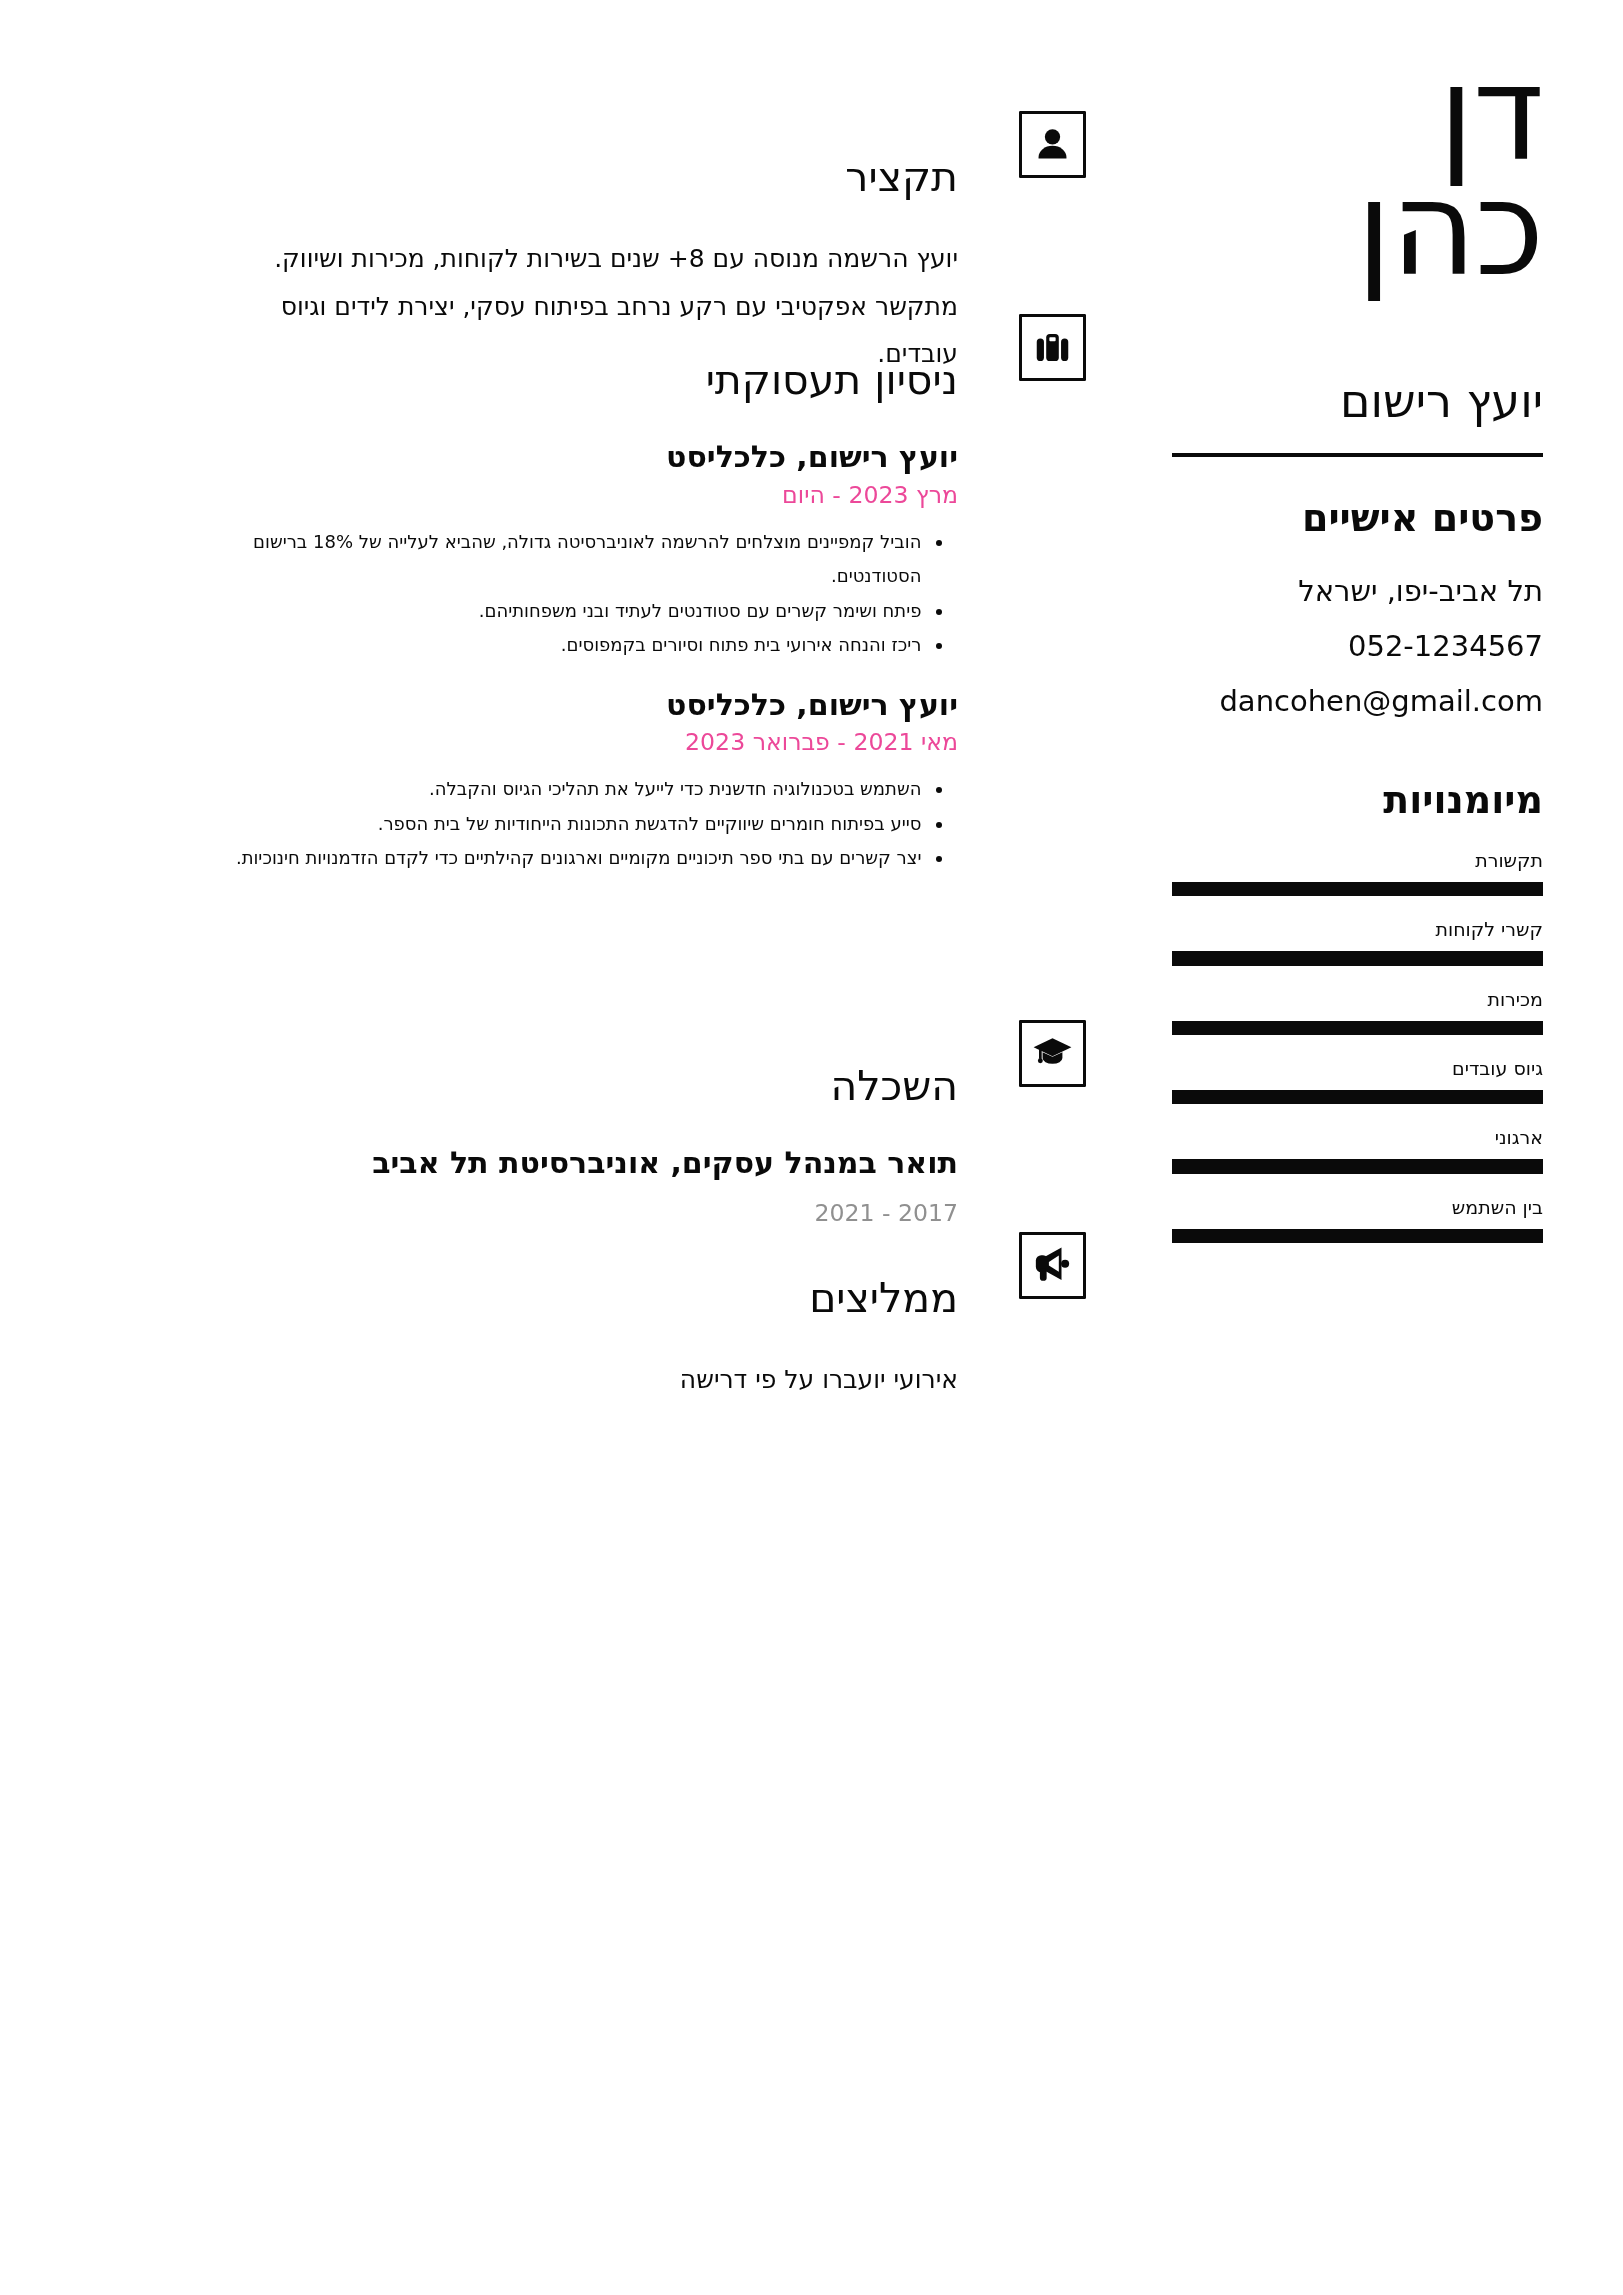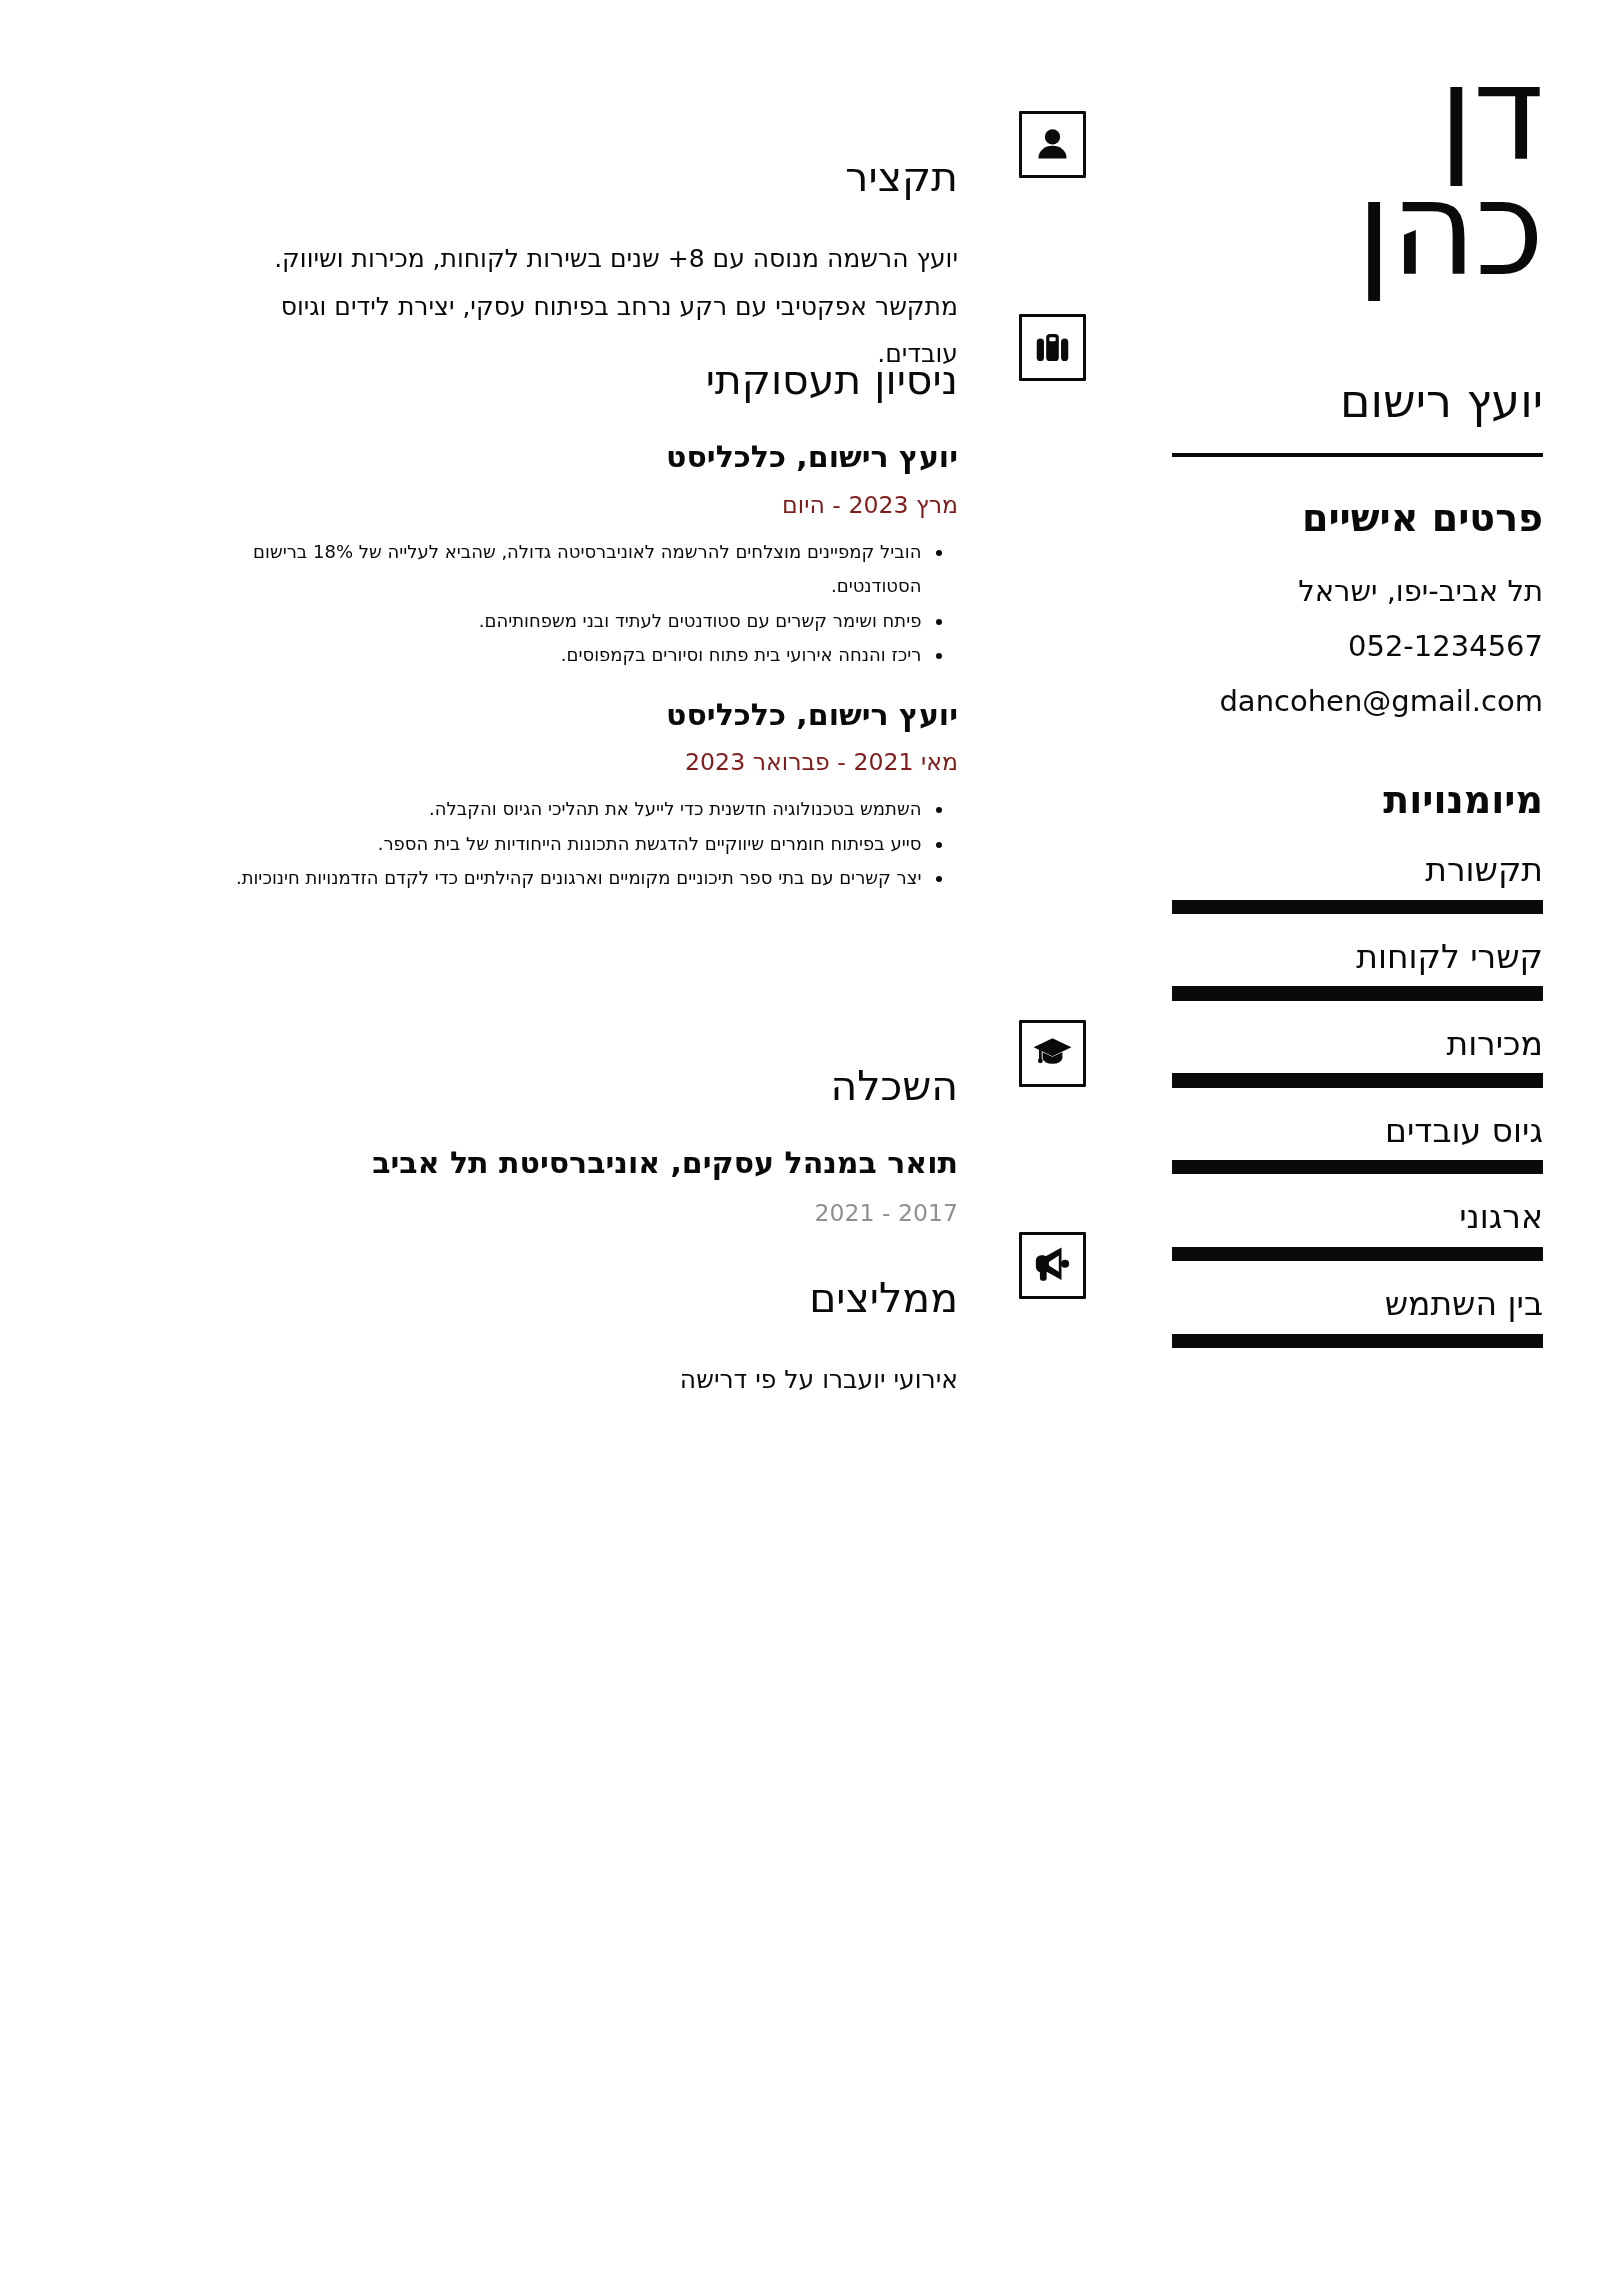--- a/index.html
+++ b/index.html
@@ -20,21 +20,21 @@
   .name span { display: block; }
   .subtitle { font-size: 46px; line-height: 1.2; margin-top: 9.2px; font-weight: 400; }
   .divider { height: 3.9px; background: #0a0a0a; margin-top: 23.6px; }
   .side-heading { font-size: 38px; font-weight: 700; line-height: 1.3; margin-top: 37px; }
   .side-heading.skills-h { margin-top: 55px; }
   .contact-item { font-size: 29px; line-height: 1.35; margin-top: 15.7px; }
   .contact-item.first { margin-top: 29px; }
   .email-link { color: inherit; text-decoration-thickness: 2px; text-underline-offset: 6.5px; cursor: pointer; text-align: center; }
   .skill { margin-top: 22px; }
   .skill.first { margin-top: 23.6px; }
-  .skill-label { font-size: 33px; line-height: 1.25; }
+  .skill-label { font-size: 19px; line-height: 1.25; }
   .skill-bar-track { margin-top: 9.2px; height: 14.4px; width: 100%; }
   .skill-bar { height: 14.4px; background: #0a0a0a; }
 
   
   .main { position: absolute; top: 0; right: 665px; width: 733px; }
   .section { position: absolute; right: 0; width: 733px; text-align: right; }
   #sec-summary    { top: 111px; }
   #sec-experience { top: 314px; }
   #sec-education  { top: 1020px; }
   #sec-references { top: 1232px; }
@@ -45,21 +45,21 @@
     border: 3.9px solid #0a0a0a; border-radius: 1.3px;
     display: flex; align-items: center; justify-content: center;
     background: #ffffff;
   }
   .icon-box svg { width: 45px; height: 45px; display: block; }
 
   .section-title { font-size: 41px; font-weight: 400; line-height: 1.15; padding-top: 9.2px; }
   .summary-text { font-size: 25px; line-height: 1.9; margin-top: 15.7px; }
 
   .job-title { font-size: 30px; font-weight: 700; line-height: 1.26; margin-top: 23.6px; }
-  .job-dates { font-size: 23.6px; color: #7f1d1d; line-height: 1.4; margin-top: 13px; }
+  .job-dates { font-size: 23.6px; color: #ec4899; line-height: 1.4; margin-top: 3px; }
   .bullets { margin: 13px 0 0 0; padding: 0 34px 0 0; list-style: disc; }
   .bullets li { font-size: 18px; line-height: 1.9; padding-right: 2.6px; }
 
   .degree { font-size: 30px; font-weight: 700; line-height: 1.26; margin-top: 21px; }
   .edu-dates { font-size: 23.6px; color: #909090; line-height: 1.4; margin-top: 15px; }
   .ref-text { font-size: 25px; line-height: 1.9; margin-top: 29px; }
 </style>
 </head>
 <body>
 

